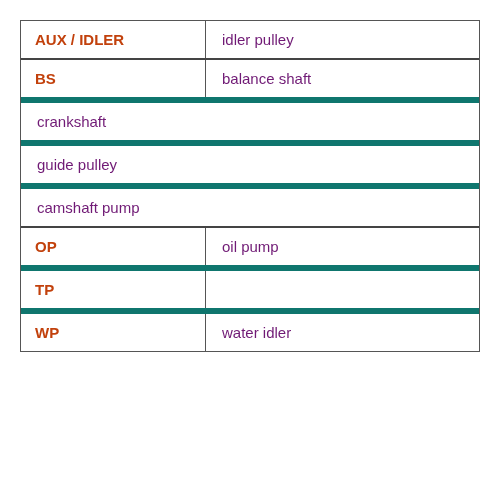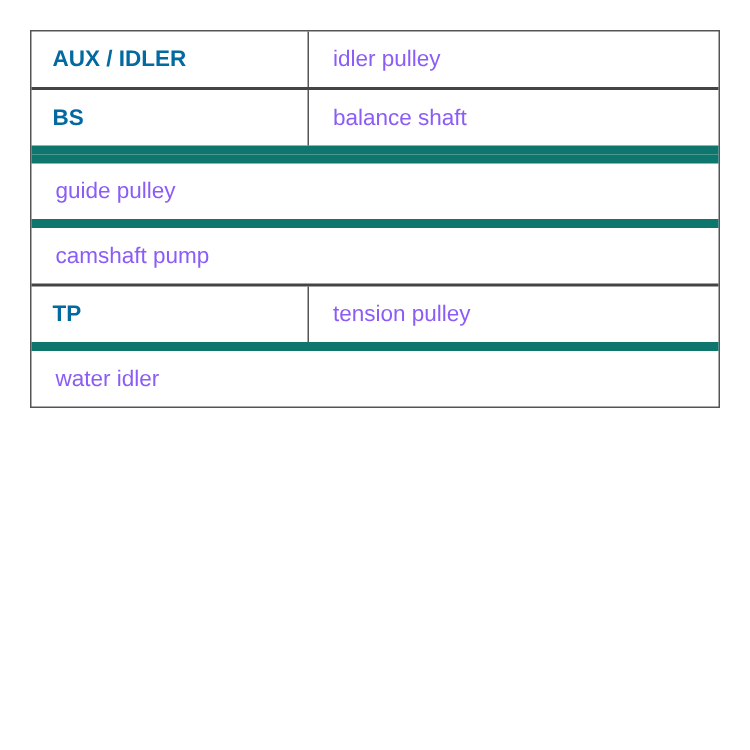--- a/index.html
+++ b/index.html
@@ -37,54 +37,59 @@
       border-bottom: none;
     }
 
     .col-key {
       width: 185px;
       min-width: 185px;
       padding: 10px 14px;
       border-right: 1.5px solid #555;
       font-weight: bold;
       font-size: 15px;
-      color: #0369a1;
+      color: #c2410c;
       display: flex;
       align-items: center;
     }
 
     .col-value {
       flex: 1;
       padding: 10px 16px;
       font-size: 15px;
-      color: #8b5cf6;
+      color: #701a75;
       display: flex;
       align-items: center;
     }
   </style>
 </head>
 <body>
 
 <div class="table-container">
 <div class="table-row thick-border-bottom">
       <div class="col-key">AUX / IDLER</div>
       <div class="col-value">idler pulley</div>
     </div>
     <div class="table-row">
       <div class="col-key">BS</div>
       <div class="col-value">balance shaft</div>
     </div>
     <div class="table-row">
+      <div class="col-value">crankshaft</div>
     </div>
     <div class="table-row">
       <div class="col-value">guide pulley</div>
     </div>
     <div class="table-row thick-border-bottom">
       <div class="col-value">camshaft pump</div>
     </div>
     <div class="table-row">
-      <div class="col-key">TP</div>
-      <div class="col-value">tension pulley</div>
+      <div class="col-key">OP</div>
+      <div class="col-value">oil pump</div>
     </div>
     <div class="table-row">
+      <div class="col-key">TP</div>
+    </div>
+    <div class="table-row">
+      <div class="col-key">WP</div>
       <div class="col-value">water idler</div>
     </div>
   </div>
 
 </body></html>

